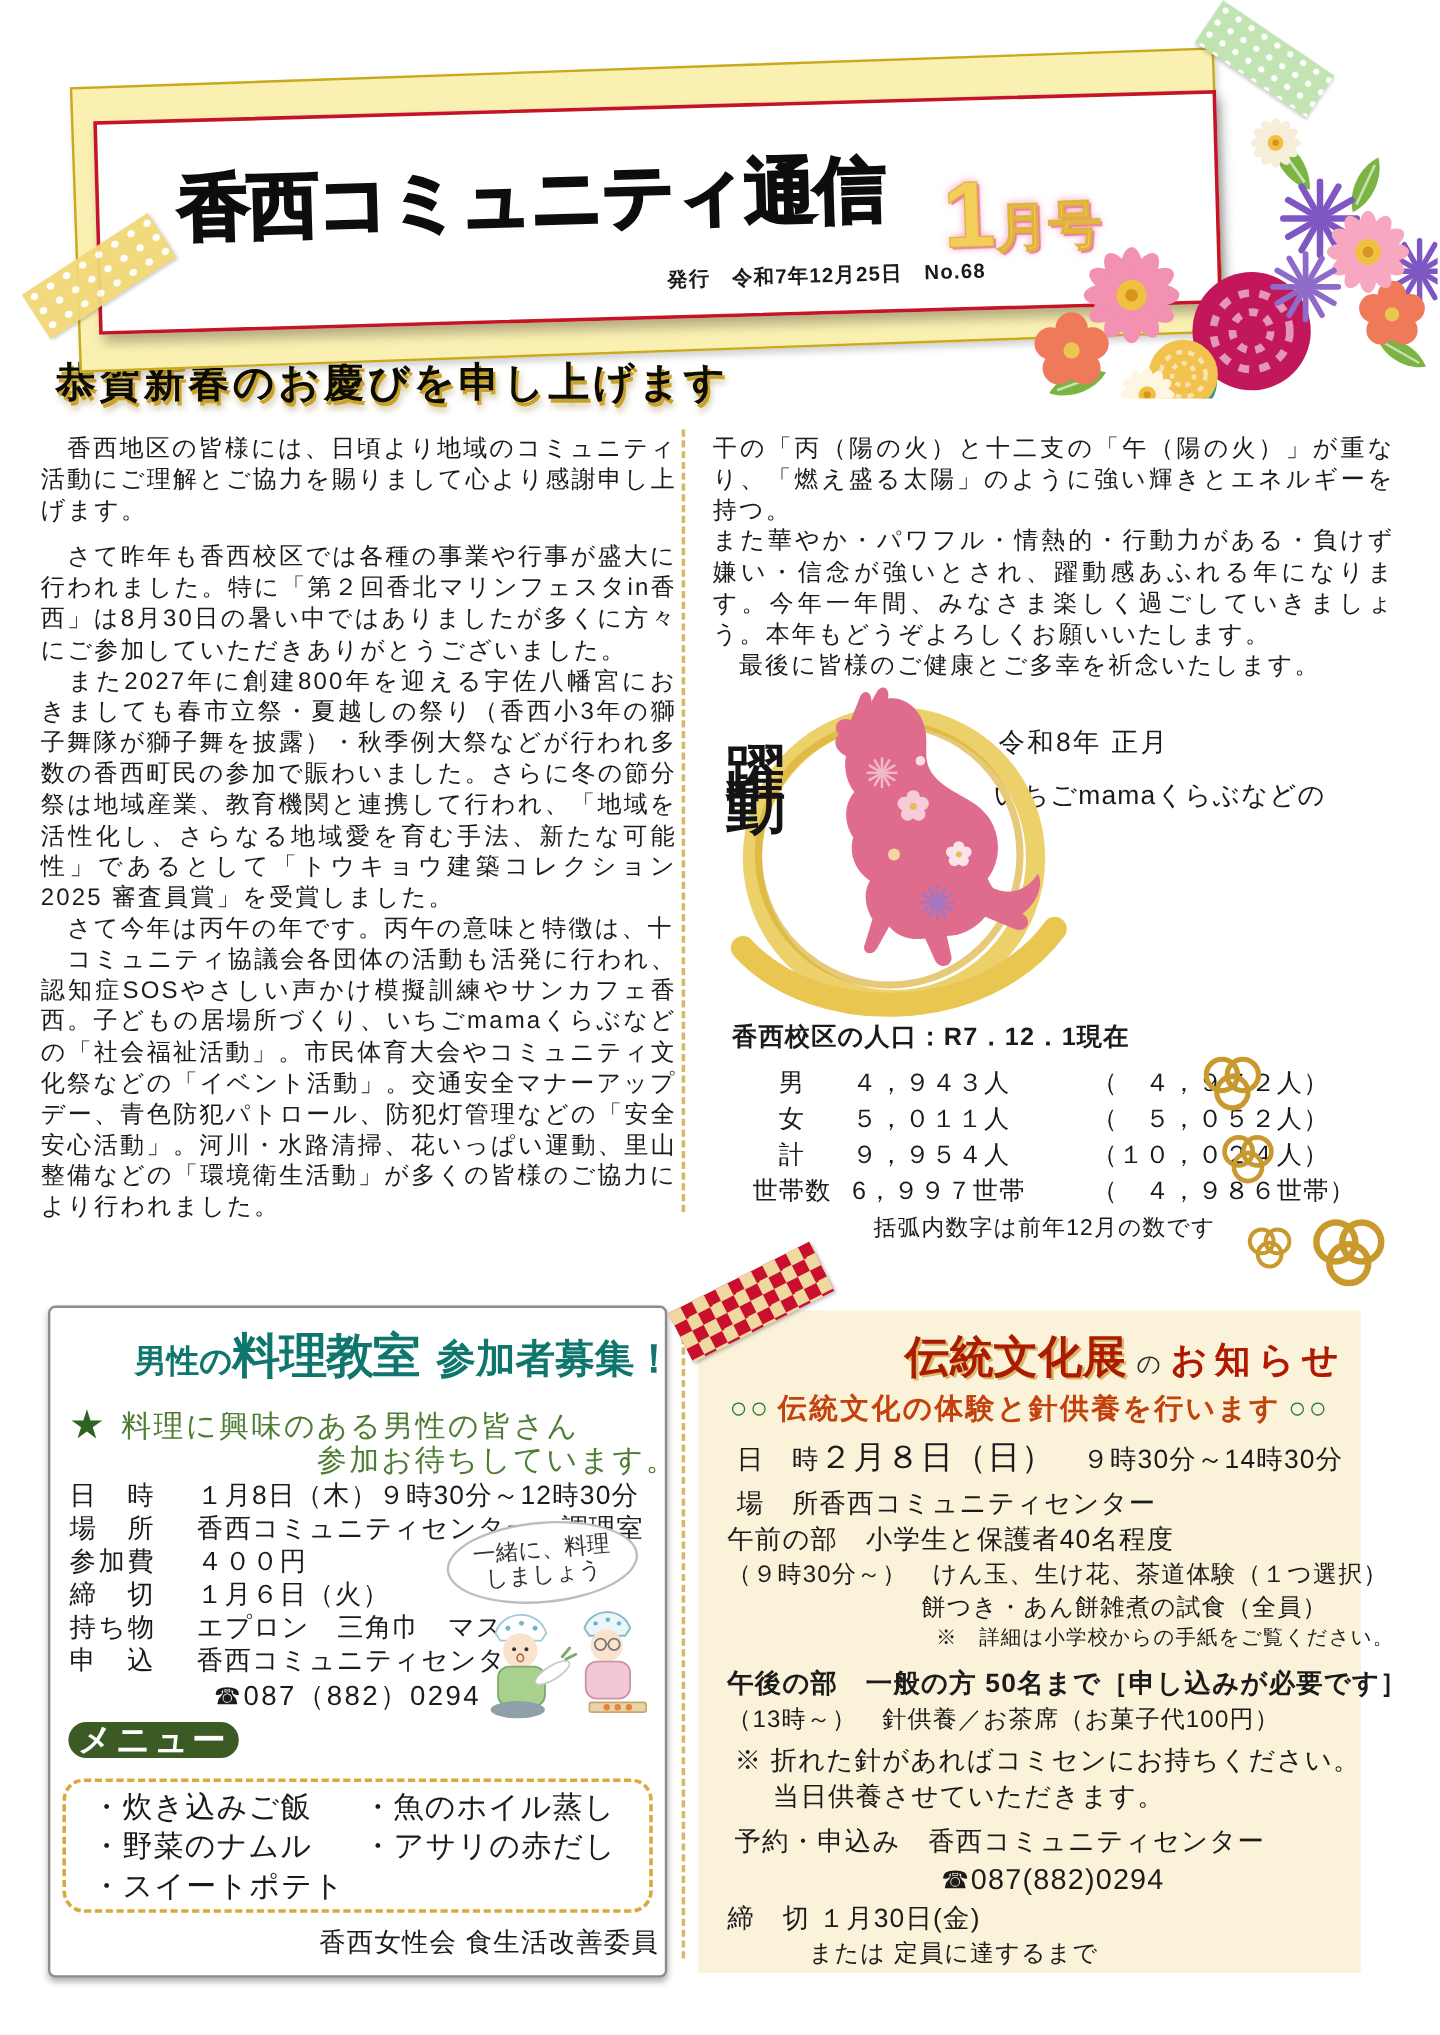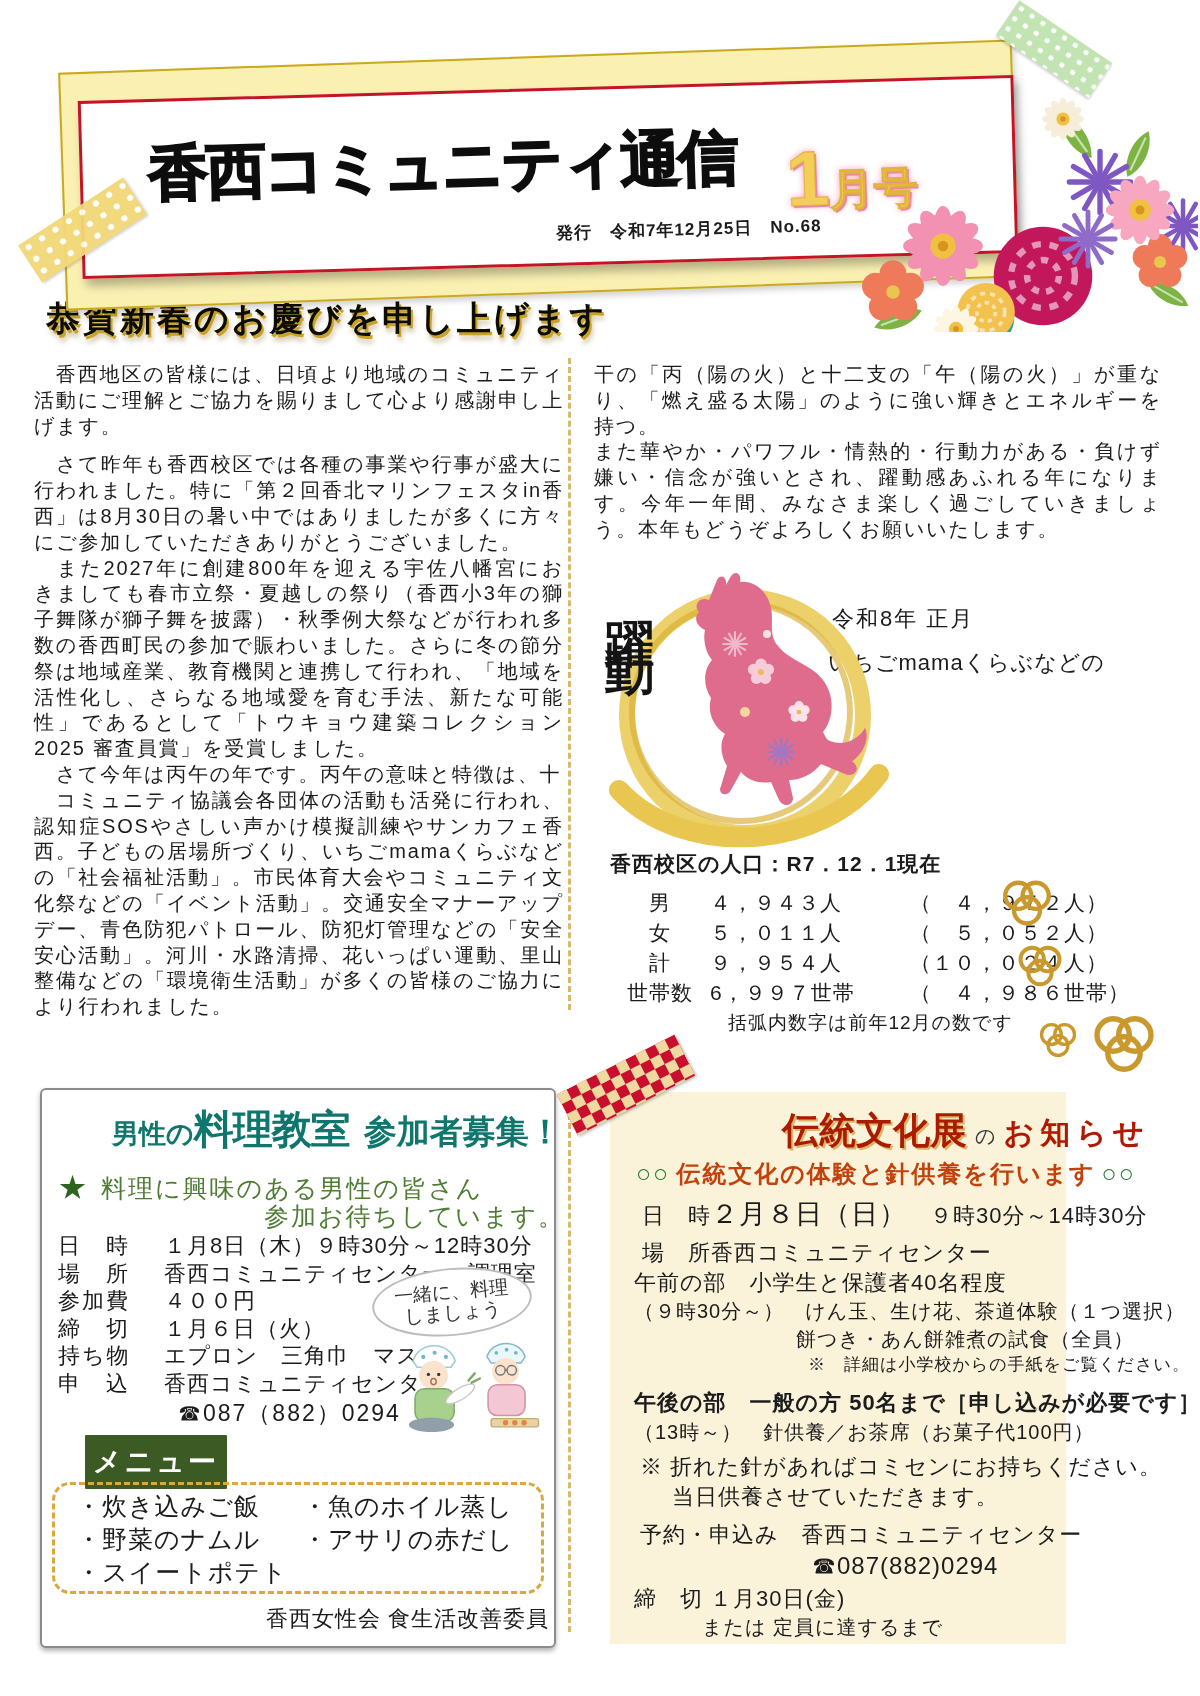--- a/index.html
+++ b/index.html
@@ -69,31 +69,31 @@
   .star-line{left:16px;top:78px;font-size:25px;color:#4E7C33;letter-spacing:2px;white-space:nowrap;}
   .star-line .star{color:#2F6320;font-size:29px;margin-right:12px;}
   .star-line2{left:222px;top:110px;font-size:25px;color:#4E7C33;letter-spacing:2px;white-space:nowrap;}
   .cook-details{left:16px;top:142px;font-size:22px;line-height:27.5px;letter-spacing:1px;}
   .cook-details .lb{display:inline-block;width:106px;letter-spacing:2px;}
   .cook-phone{left:136px;top:308px;font-size:23px;letter-spacing:2px;}
   .bubble{left:330px;top:178px;width:156px;height:64px;border:2px solid #BDBDBD;border-radius:50%;
     transform:rotate(-5deg);background:#fff;display:flex;flex-direction:column;align-items:center;
     justify-content:center;font-size:19px;color:#333;line-height:21px;z-index:3;}
   .cooks-svg{left:348px;top:234px;z-index:2;}
-  .menu-badge{left:15px;top:345px;width:142px;height:54px;background:#3C5A23;border-radius:1px;
+  .menu-badge{left:15px;top:345px;width:142px;height:30px;background:#3C5A23;border-radius:17px;
     color:#fff;font-size:28px;font-weight:bold;letter-spacing:3px;display:flex;align-items:center;
-    justify-content:center;margin-left:28px;}
+    justify-content:center;}
   .menu-box{left:10px;top:392px;width:486px;height:106px;border:3px dashed #D9A93C;border-radius:18px;}
   .menu-col{font-size:25px;line-height:33px;letter-spacing:1px;}
   .menu-c1{left:34px;top:400px;}
   .menu-c2{left:260px;top:400px;}
   .credit{left:224px;top:514px;font-size:22px;letter-spacing:1px;}
 
   
-  .cultbox{left:610px;top:1092px;width:456px;height:552px;background:#FBF2DA;z-index:1;}
+  .cultbox{left:582px;top:1092px;width:552px;height:552px;background:#FBF2DA;z-index:1;}
   .tape-checker{left:560px;top:1062px;width:132px;height:46px;transform:rotate(-27deg);z-index:3;
     background:conic-gradient(#C8102E 90deg,#EFD9A0 90deg 180deg,#C8102E 180deg 270deg,#EFD9A0 270deg);
     background-size:22px 22px;box-shadow:1px 2px 3px rgba(0,0,0,.25);}
   .cult{z-index:2;}
   .cult-title{left:172px;top:14px;white-space:nowrap;}
   .cult-title .m{font-size:37px;font-weight:900;color:#AA1B00;text-shadow:2px 2px 0 #D9B66A;}
   .cult-title .p{font-size:20px;color:#333;margin:0 8px;}
   .cult-title .s{font-family:"DejaVu Serif",serif;font-size:30px;font-weight:bold;color:#B01800;letter-spacing:6px;}
   .cult-sub{left:26px;top:66px;white-space:nowrap;font-weight:bold;}
   .cult-sub .ring{color:#1F7A33;font-size:25px;letter-spacing:2px;}
@@ -256,20 +256,21 @@
     <p>　さて今年は丙午の年です。丙午の意味と特徴は、十</p>
     <p>　コミュニティ協議会各団体の活動も活発に行われ、認知症SOSやさしい声かけ模擬訓練やサンカフェ香西。子どもの居場所づくり、いちごmamaくらぶなどの「社会福祉活動」。市民体育大会やコミュニティ文化祭などの「イベント活動」。交通安全マナーアップデー、青色防犯パトロール、防犯灯管理などの「安全安心活動」。河川・水路清掃、花いっぱい運動、里山整備などの「環境衛生活動」が多くの皆様のご協力により行われました。</p>
   </div>
 
   <div class="abs divider div1"></div>
   <div class="abs divider div2"></div>
 
   <div class="abs colR body-text">
     <p>干の「丙（陽の火）と十二支の「午（陽の火）」が重なり、「燃え盛る太陽」のように強い輝きとエネルギーを持つ。</p>
     <p>また華やか・パワフル・情熱的・行動力がある・負けず嫌い・信念が強いとされ、躍動感あふれる年になります。今年一年間、みなさま楽しく過ごしていきましょう。本年もどうぞよろしくお願いいたします。</p>
+    <p>　最後に皆様のご健康とご多幸を祈念いたします。</p>
   </div>
 
   <svg class="abs horse-svg" width="320" height="320" viewBox="0 0 320 320">
     <circle cx="160" cy="163" r="118" fill="none" stroke="#ECD06A" stroke-width="16"></circle>
     <circle cx="156" cy="160" r="109" fill="none" stroke="#D9AE33" stroke-width="6" opacity=".65"></circle>
     <path d="M34,238 C95,305 235,302 294,222" fill="none" stroke="#E8C64F" stroke-width="20" stroke-linecap="round"></path>
     <path d="M120,78 C112,74 108,66 114,60 C108,54 114,44 124,48 L132,28 C135,22 142,24 141,33 L146,24 C150,18 157,21 155,30 C170,28 183,40 186,56 C189,70 183,82 193,94 C206,110 226,112 238,128 C250,144 249,166 238,180 C244,194 256,202 268,210 C276,216 270,226 260,222 L236,212 C228,222 216,228 204,228 L208,246 C208,254 198,256 194,248 L186,230 C174,232 162,228 156,220 L146,238 C142,246 132,242 136,234 L142,214 C136,204 134,192 140,182 C128,174 122,160 126,146 C118,134 118,118 127,108 C120,100 118,86 120,78 Z" fill="#DF6C8C"></path>
     <path d="M236,184 C252,196 270,192 280,176 C286,188 276,208 258,214 C246,218 234,210 230,200 Z" fill="#DF6C8C"></path>
     <g opacity=".9">
       <use href="#plum" style="color:#F8D7E0" transform="translate(176,120) scale(1.1)"></use>

